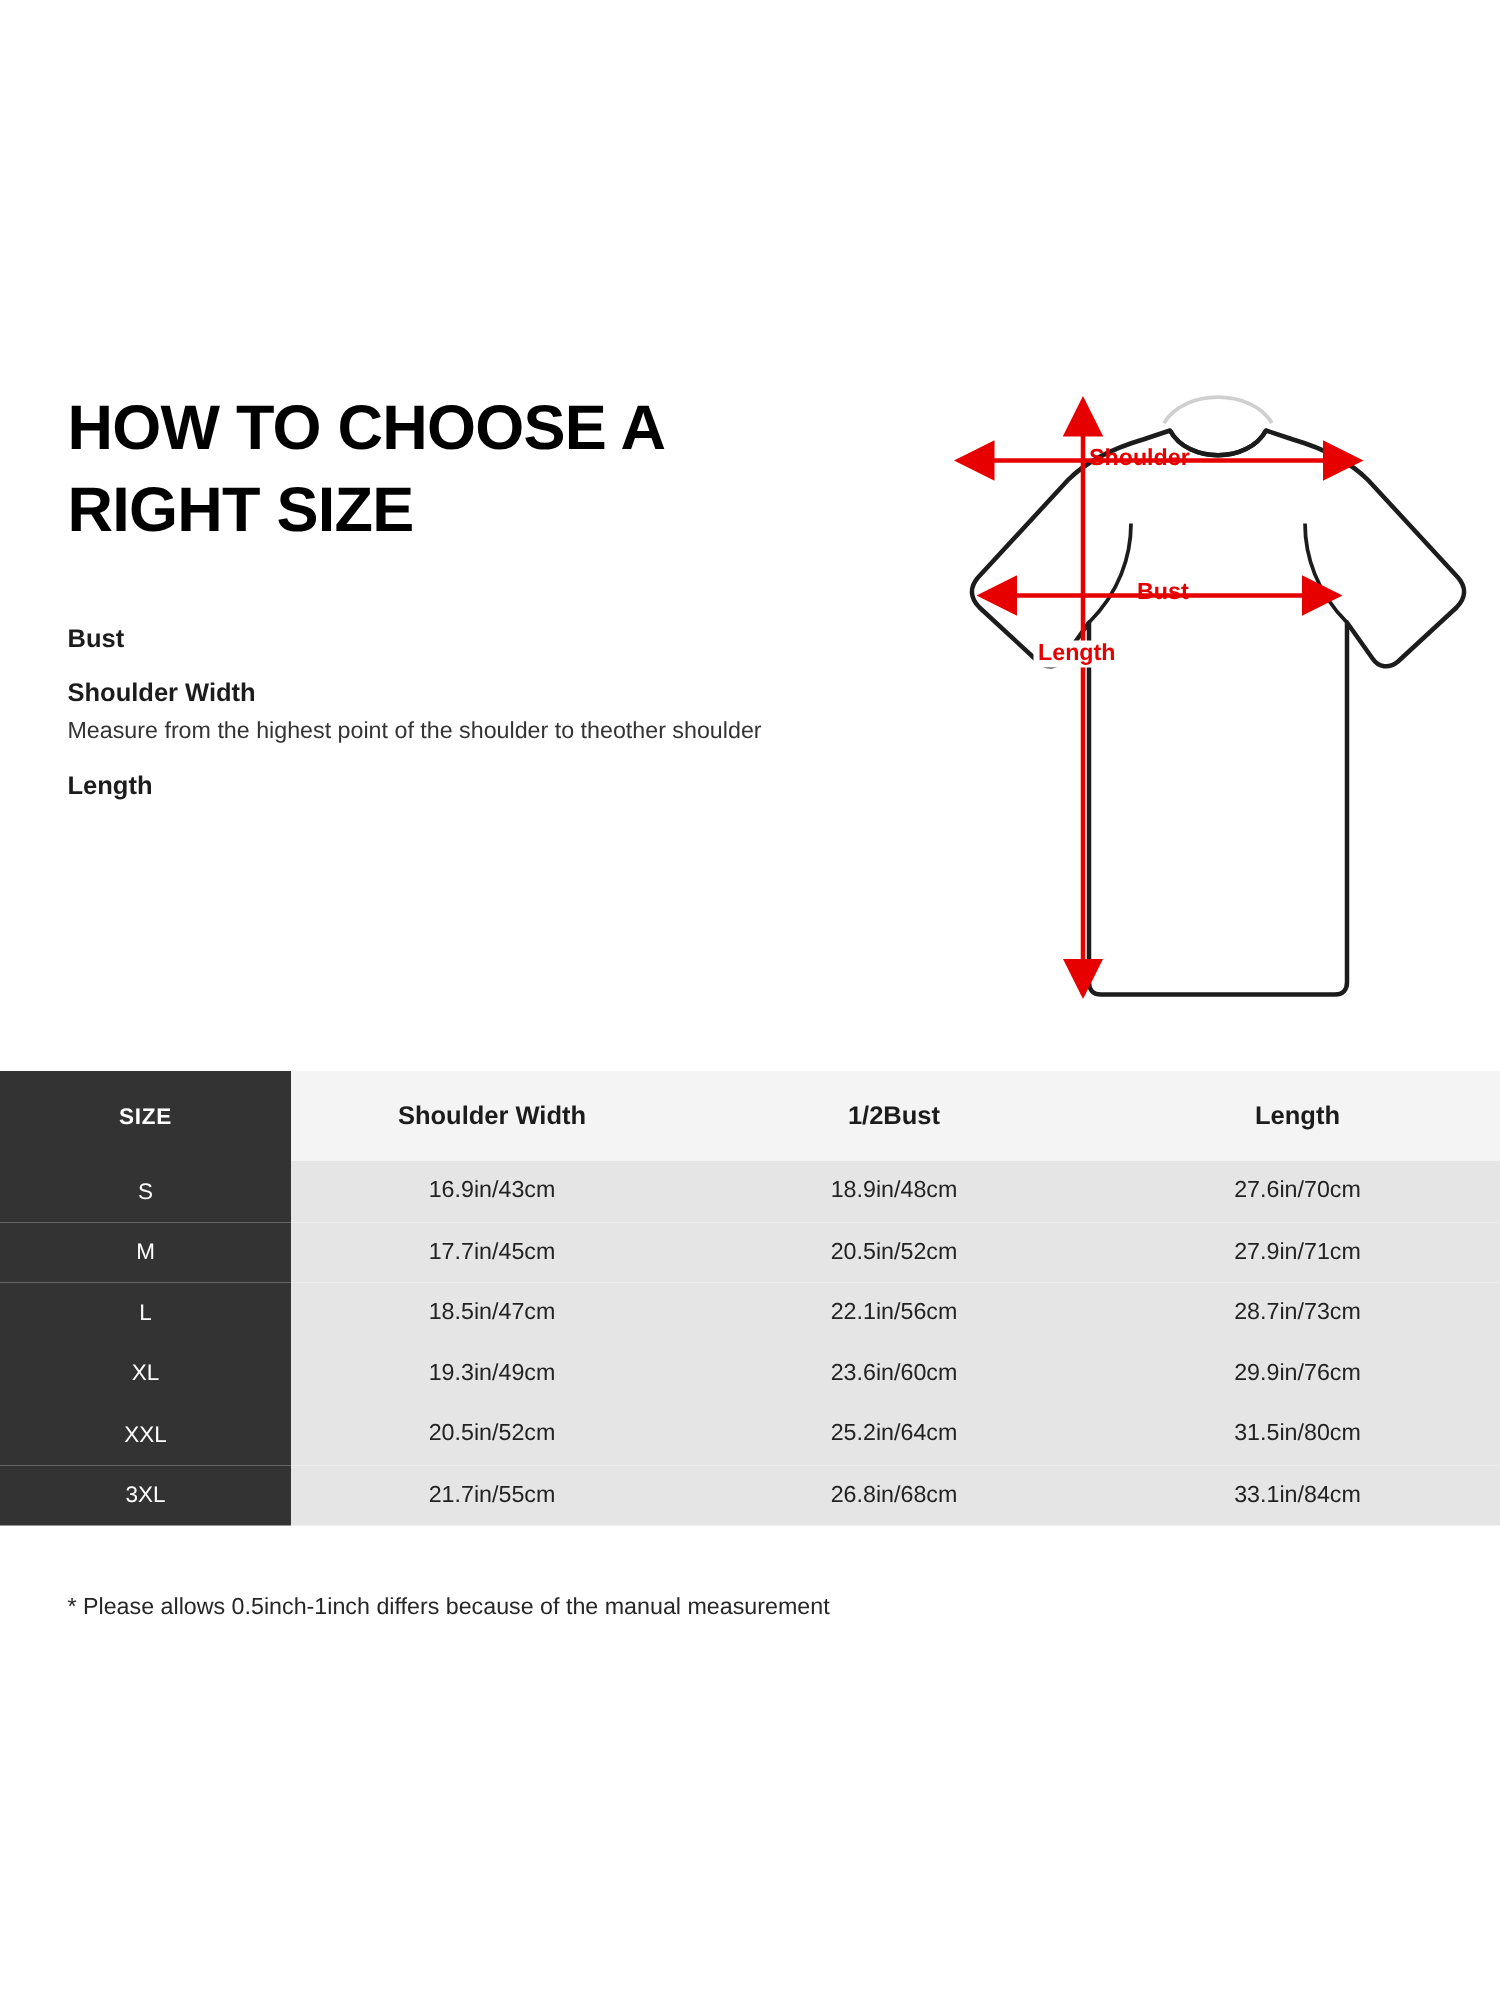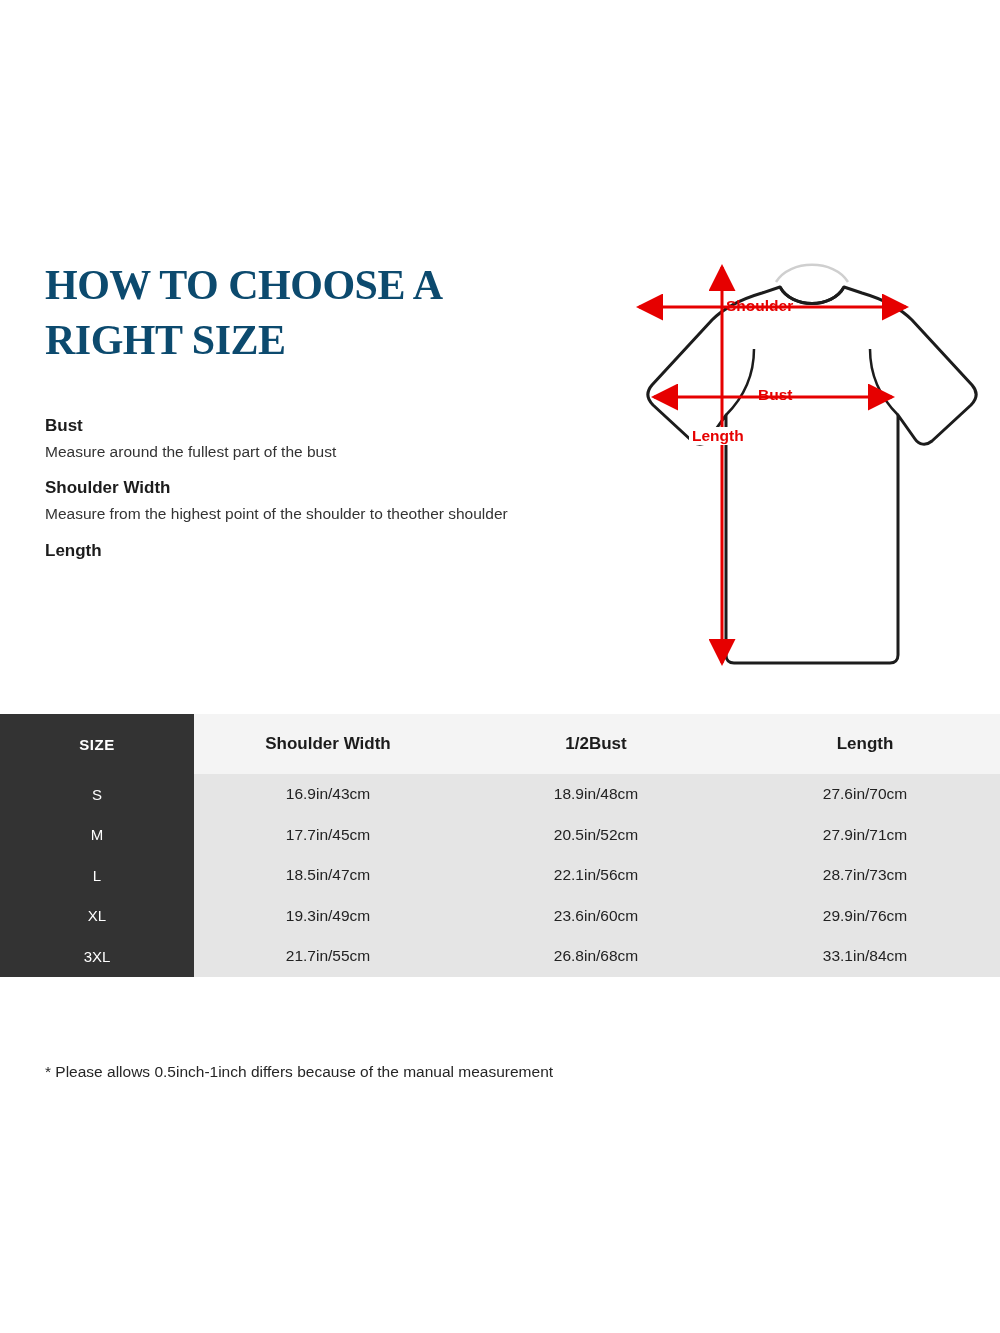--- a/index.html
+++ b/index.html
@@ -29,22 +29,21 @@
 
   .headline {
     position: absolute;
     left: 45px;
     top: 258px;
     width: 470px;
     font-size: 42px;
     font-weight: bold;
     line-height: 1.30;
     letter-spacing: -0.5px;
-    color: #0c4a6e;
-    font-family: Liberation Serif, serif;
+    color: #000000;
   }
 
   .defs {
     position: absolute;
     left: 45px;
     top: 416px;
     width: 470px;
   }
   .def-block { margin-bottom: 16px; }
   .def-term {
@@ -127,21 +126,20 @@
 </head>
 <body>
 
 <div class="top-section">
 
   <div class="headline">HOW TO CHOOSE A RIGHT SIZE</div>
 
   <div class="defs">
     <div class="def-block">
       <div class="def-term">Bust</div>
-      <div class="def-desc">Measure around the fullest part of the bust</div>
     </div>
     <div class="def-block">
       <div class="def-term">Shoulder Width</div>
       <div class="def-desc">Measure from the highest point of the shoulder to theother shoulder</div>
     </div>
     <div class="def-block">
       <div class="def-term">Length</div>
     </div>
   </div>
 
@@ -239,20 +237,26 @@
       <td>22.1in/56cm</td>
       <td>28.7in/73cm</td>
     </tr>
     <tr>
       <td class="size-cell">XL</td>
       <td>19.3in/49cm</td>
       <td>23.6in/60cm</td>
       <td>29.9in/76cm</td>
     </tr>
     <tr>
+      <td class="size-cell">XXL</td>
+      <td>20.5in/52cm</td>
+      <td>25.2in/64cm</td>
+      <td>31.5in/80cm</td>
+    </tr>
+    <tr>
       <td class="size-cell">3XL</td>
       <td>21.7in/55cm</td>
       <td>26.8in/68cm</td>
       <td>33.1in/84cm</td>
     </tr>
   </tbody>
 </table>
 
 <div class="note">* Please allows 0.5inch-1inch differs because of the  manual measurement</div>
 

